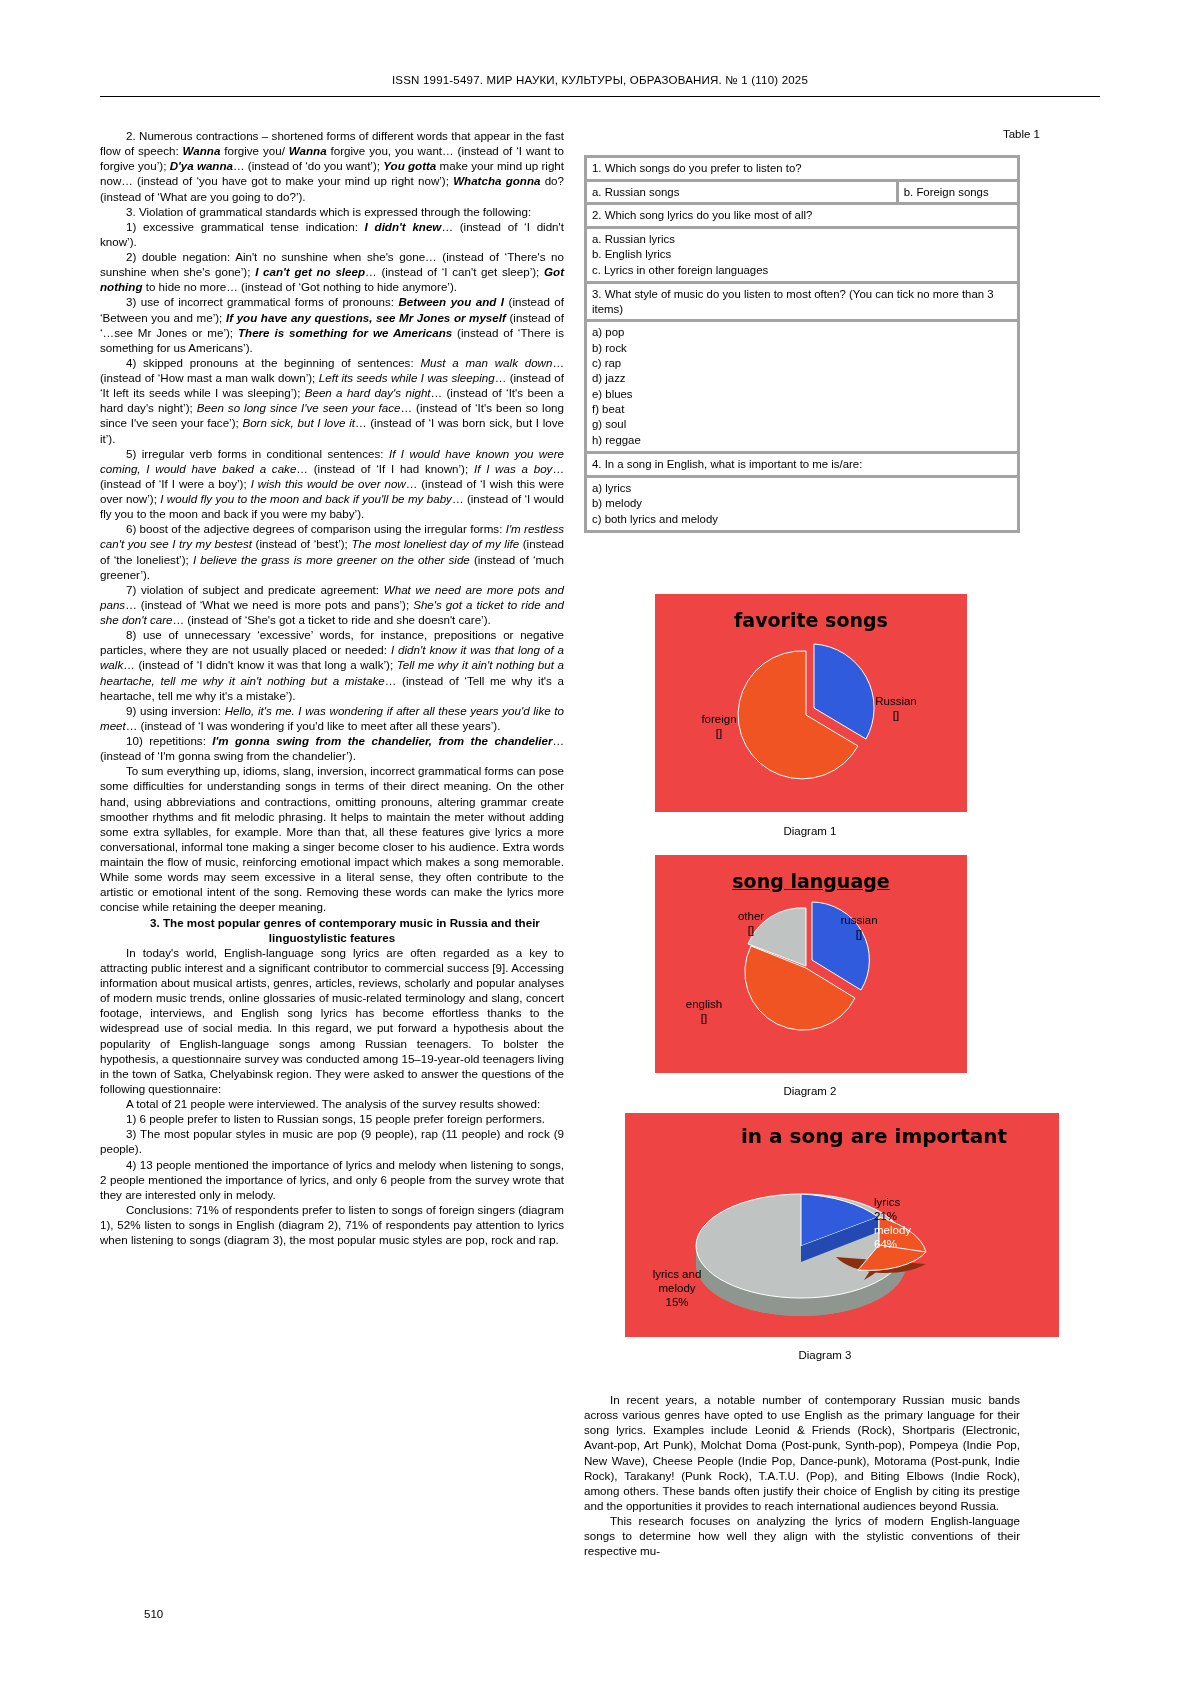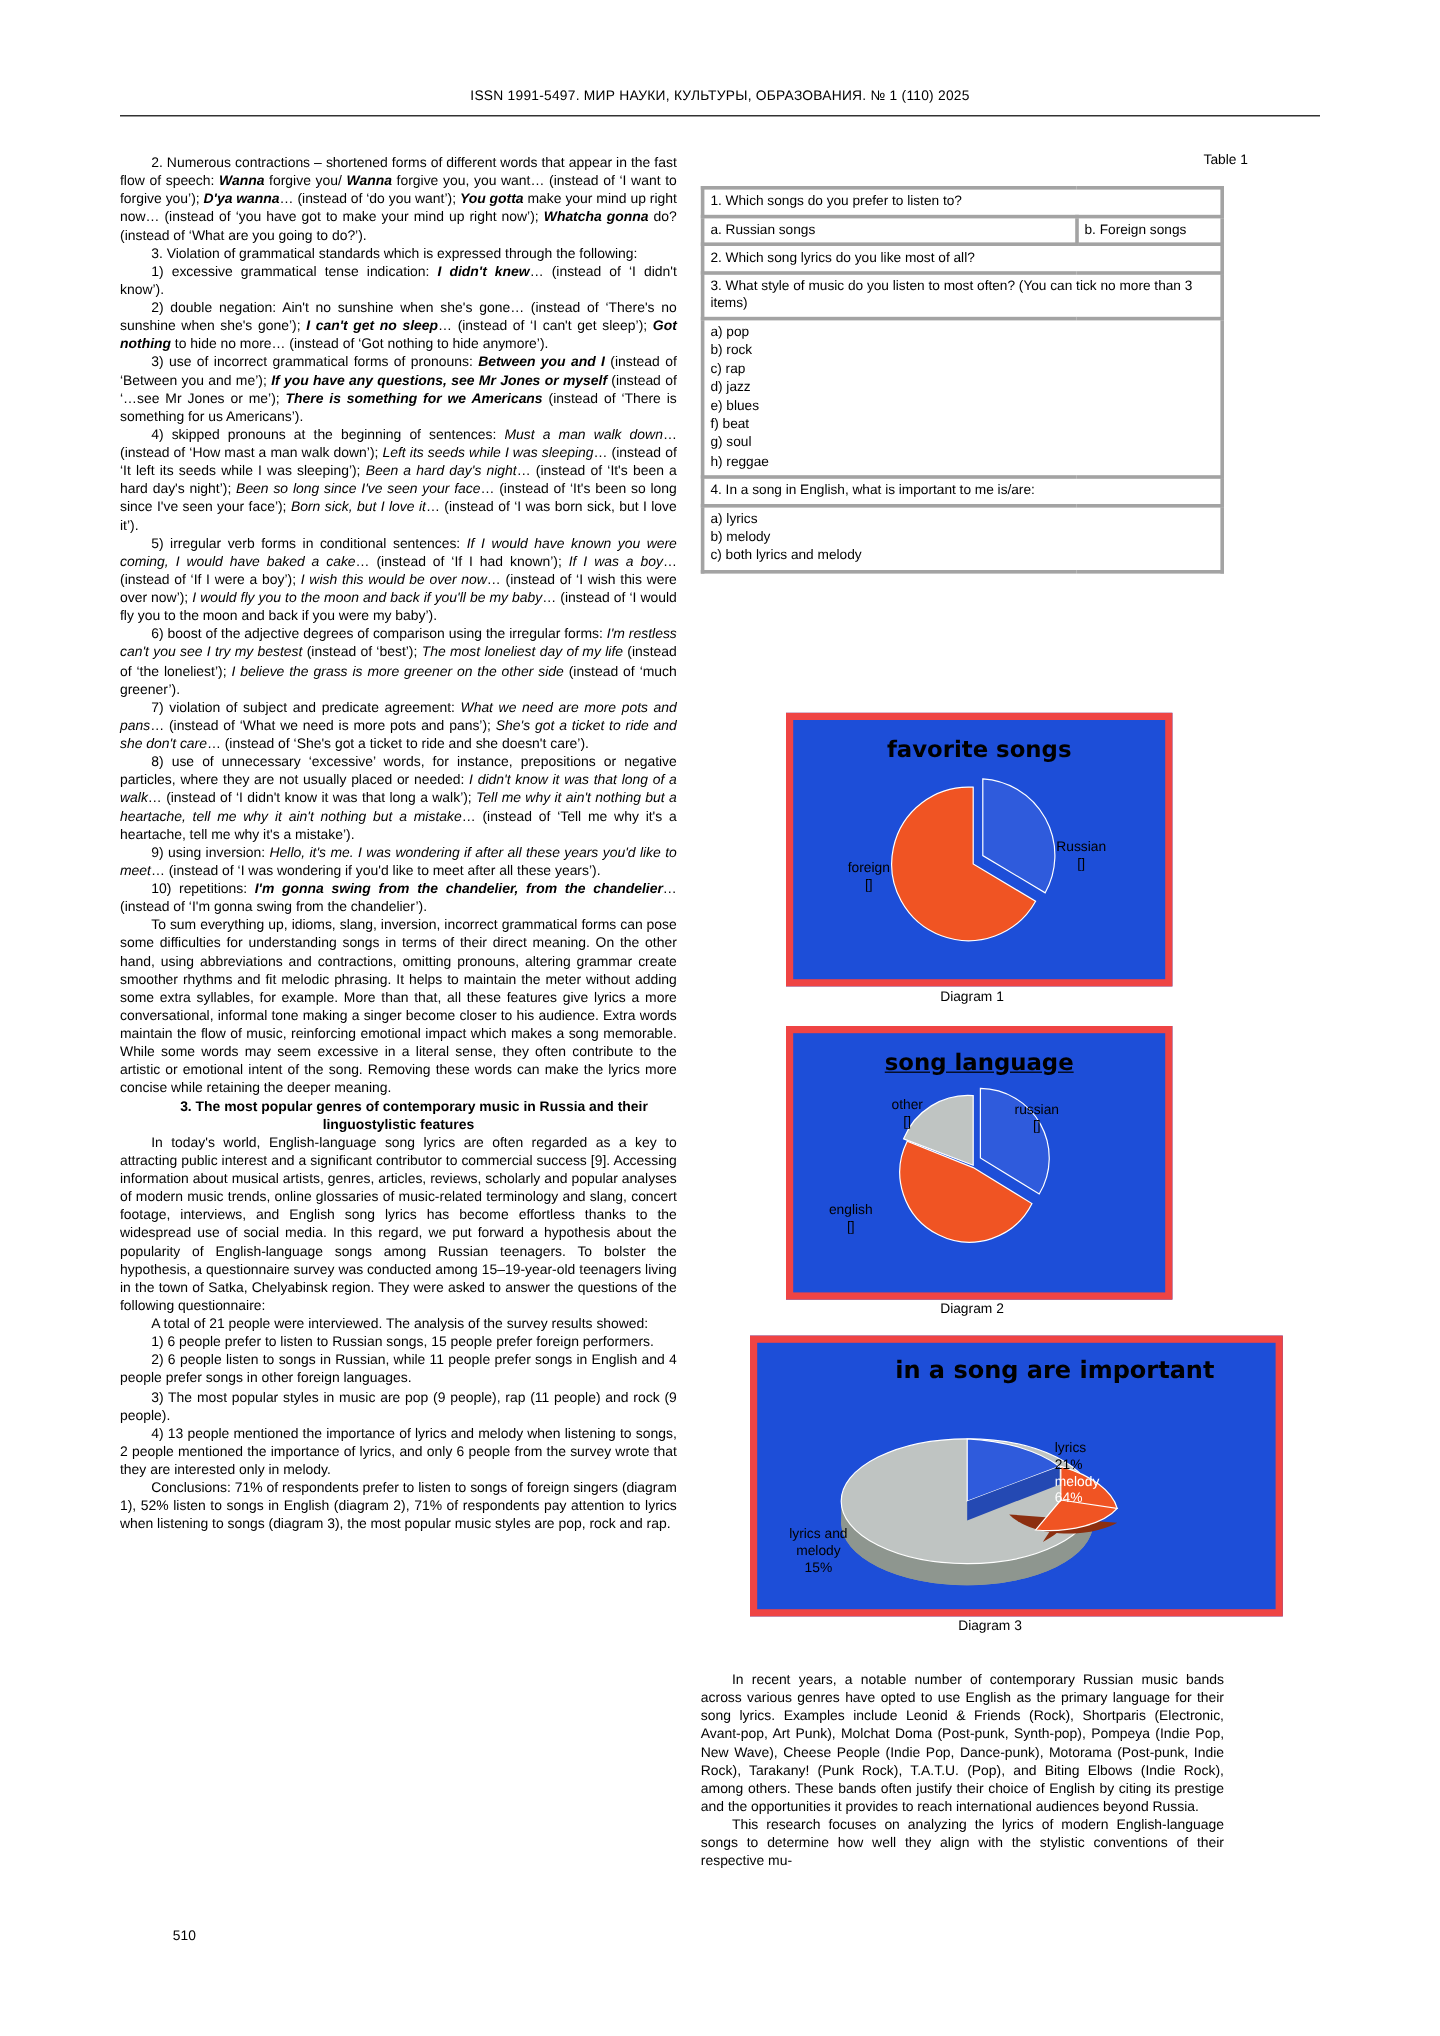--- a/index.html
+++ b/index.html
@@ -38,21 +38,21 @@
     position:absolute; left:584px; top:155px; width:436px;
     border-collapse:collapse; font-size:11.4px;
   }
   table.survey td {
     border:3px solid #a3a3a3; padding:3px 5px; vertical-align:top; line-height:1.28;
   }
   table.survey td.multi { line-height:1.35; }
 
   
   .chart-box {
-    position:absolute; border:6px solid #ef4444; background:#1d4ed8;
+    position:absolute; border:1px solid #ef4444; background:#ef4444;
   }
   .chart-title {
     position:absolute; width:100%; text-align:center;
     font-weight:bold; font-size:19px; font-family:"DejaVu Sans", sans-serif;
   }
   .diagram-label {
     position:absolute; width:100%; text-align:center; font-size:11.5px;
   }
   .lbl { position:absolute; font-size:11.5px; text-align:center; line-height:1.2; }
   .lbl-w { position:absolute; font-size:11.5px; text-align:center; line-height:1.2; color:#fff; }
@@ -99,39 +99,43 @@
 
     <p><span>10) repetitions: </span><span class="bi">I'm gonna swing from the chandelier, from the chandelier</span><span>… (instead of ‘I'm gonna swing from the chandelier’).</span></p>
 
     <p>To sum everything up, idioms, slang, inversion, incorrect grammatical forms can pose some difficulties for understanding songs in terms of their direct meaning. On the other hand, using abbreviations and contractions, omitting pronouns, altering grammar create smoother rhythms and fit melodic phrasing. It helps to maintain the meter without adding some extra syllables, for example. More than that, all these features give lyrics a more conversational, informal tone making a singer become closer to his audience. Extra words maintain the flow of music, reinforcing emotional impact which makes a song memorable. While some words may seem excessive in a literal sense, they often contribute to the artistic or emotional intent of the song. Removing these words can make the lyrics more concise while retaining the deeper meaning.</p>
 
     <p style="text-align:center;font-weight:bold;">3. The most popular genres of contemporary music in Russia and their linguostylistic features</p>
 
     <p>In today's world, English-language song lyrics are often regarded as a key to attracting public interest and a significant contributor to commercial success [9]. Accessing information about musical artists, genres, articles, reviews, scholarly and popular analyses of modern music trends, online glossaries of music-related terminology and slang, concert footage, interviews, and English song lyrics has become effortless thanks to the widespread use of social media. In this regard, we put forward a hypothesis about the popularity of English-language songs among Russian teenagers. To bolster the hypothesis, a questionnaire survey was conducted among 15–19-year-old teenagers living in the town of Satka, Chelyabinsk region. They were asked to answer the questions of the following questionnaire:</p>
     <p>A total of 21 people were interviewed. The analysis of the survey results showed:</p>
     <p>1) 6 people prefer to listen to Russian songs, 15 people prefer foreign performers.</p>
-    <p>2) 6 people listen to songs in Russian, while 11 people prefer songs in English and 4 people prefer songs in other foreign languages.</p>
     <p>3) The most popular styles in music are pop (9 people), rap (11 people) and rock (9 people).</p>
     <p>4) 13 people mentioned the importance of lyrics and melody when listening to songs, 2 people mentioned the importance of lyrics, and only 6 people from the survey wrote that they are interested only in melody.</p>
     <p>Conclusions: 71% of respondents prefer to listen to songs of foreign singers (diagram 1), 52% listen to songs in English (diagram 2), 71% of respondents pay attention to lyrics when listening to songs (diagram 3), the most popular music styles are pop, rock and rap.</p>
   </div>
 
   <div class="table-caption">Table 1</div>
 
   <table class="survey">
     <tbody>
         <tr>
       <td colspan="2">1. Which songs do you prefer to listen to?</td>
     </tr>
     <tr>
       <td style="width:72%">a. Russian songs</td>
       <td>b. Foreign songs</td>
     </tr>
     <tr>
       <td colspan="2">2. Which song lyrics do you like most of all?</td>
+    </tr>
+    <tr>
+      <td colspan="2" class="multi" style="white-space:pre-line">a. Russian lyrics
+b. English lyrics
+c. Lyrics in other foreign languages</td>
     </tr>
     <tr>
       <td colspan="2">3. What style of music do you listen to most often? (You can tick no more than 3 items)</td>
     </tr>
     <tr>
       <td colspan="2" class="multi" style="white-space:pre-line">a) pop
 b) rock
 c) rap
 d) jazz
 e) blues

